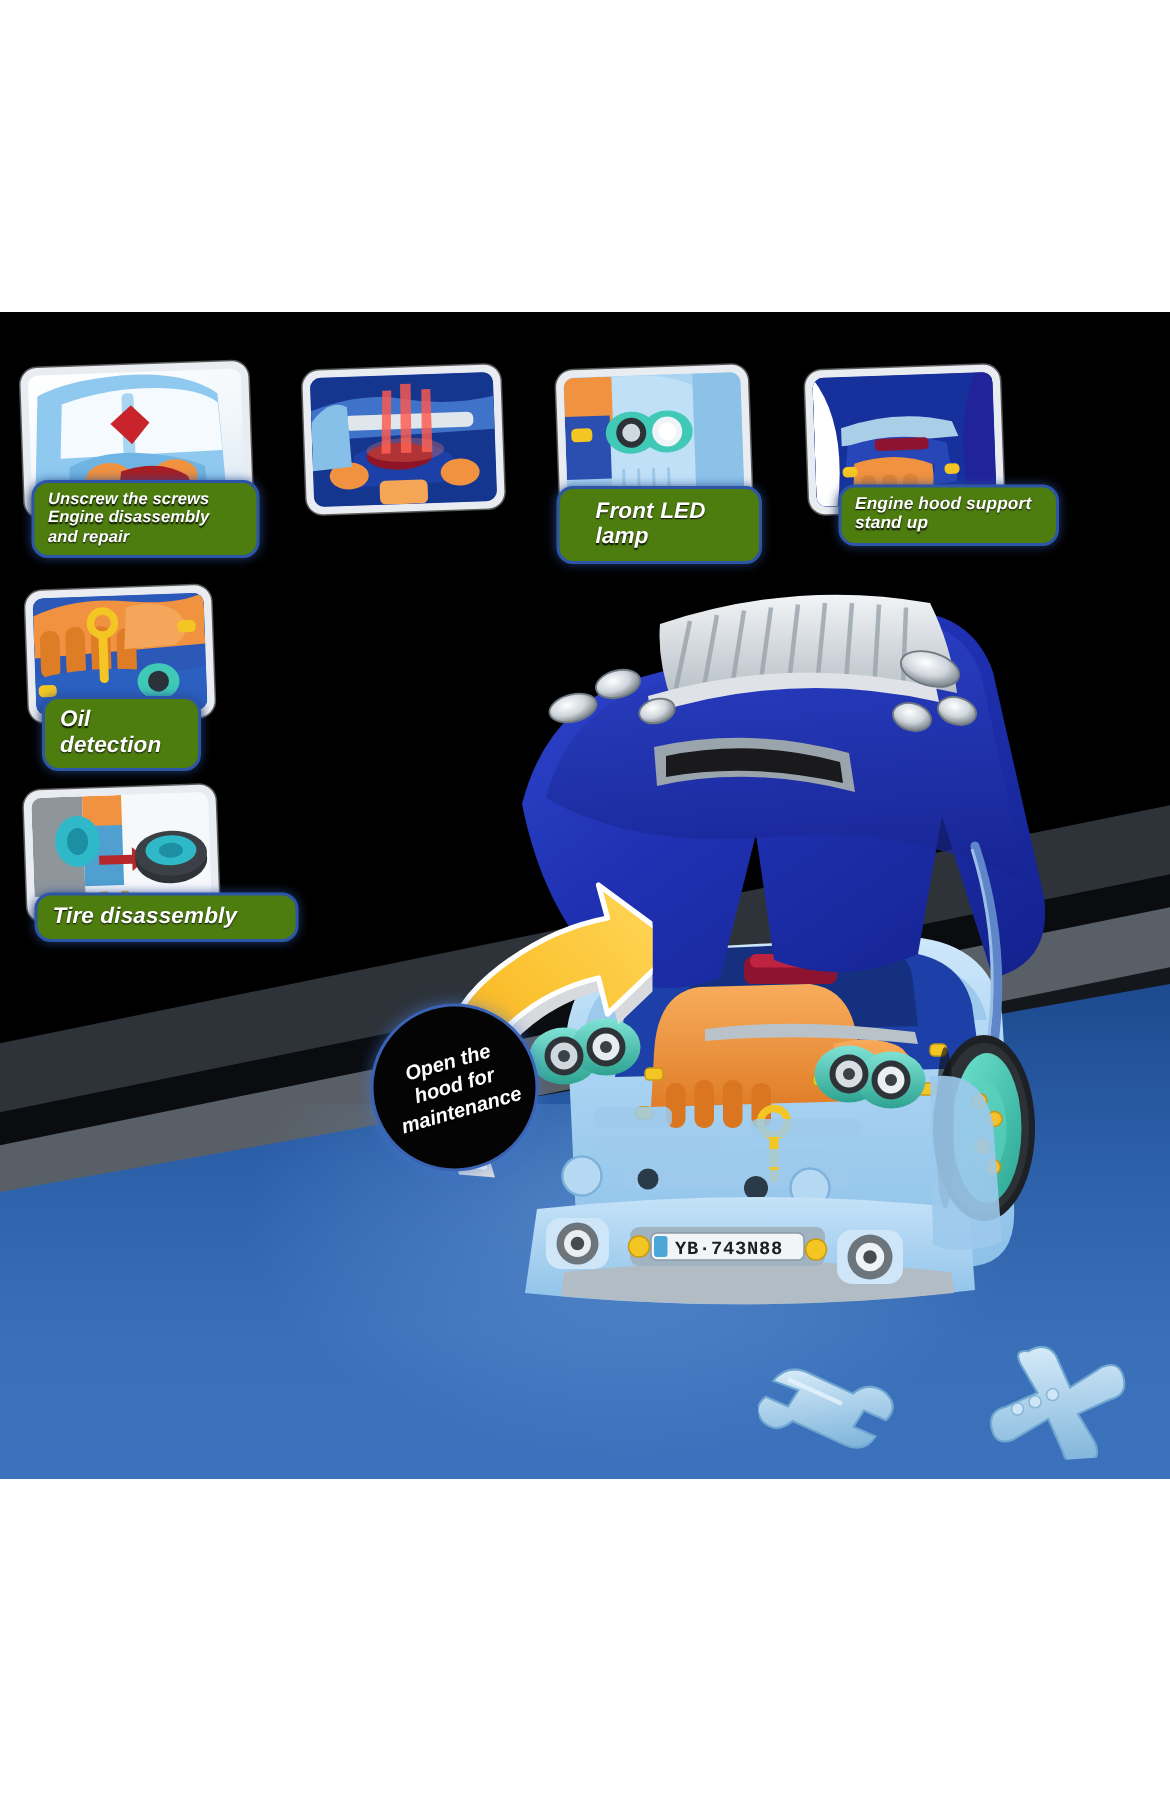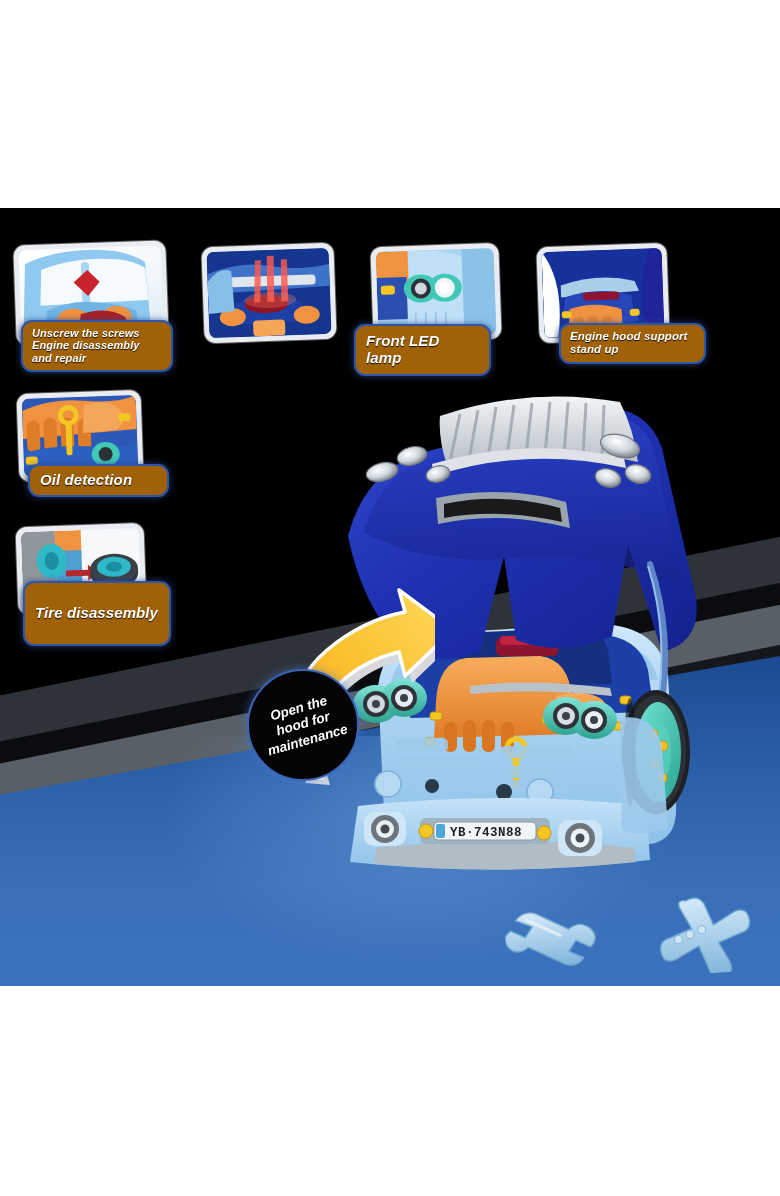--- a/index.html
+++ b/index.html
@@ -50,21 +50,21 @@
     padding: 5px;
     box-shadow: 0 0 0 1px rgba(255,255,255,.35), 0 3px 9px rgba(0,0,0,.8);
     transform: rotate(-2deg);
   }
   .thumb .pic {
     width: 100%; height: 100%;
     border-radius: 7px; overflow: hidden; position: relative;
   }
   .caption {
     position: absolute;
-    background: #a16207;
+    background: #4d7c0f;
     border: 2px solid #2d56a8;
     border-radius: 11px;
     padding: 5px 9px 6px 9px;
     color: #fff;
     font-weight: 700; font-style: italic;
     line-height: 1.12;
     letter-spacing: .1px;
     text-shadow: 0 1px 1px rgba(0,0,0,.9);
     box-shadow: 0 0 7px rgba(60,110,210,.55), 0 3px 7px rgba(0,0,0,.85);
     white-space: pre-line;
@@ -480,28 +480,28 @@
           </g>
         </svg>
       </div>
     </div>
 
     <div class="caption" style="left:21px; top:112px; width:152px; font-size:11px;">Unscrew the screws
 Engine disassembly
 and repair</div>
 
 
-    <div class="caption" style="left:354px; top:116px; width:137px; font-size:15px; padding:7px 10px;">Front LED lamp</div>
+    <div class="caption" style="left:371px; top:116px; width:137px; font-size:15px; padding:7px 24px;">Front LED lamp</div>
 
     <div class="caption" style="left:535px; top:115px; width:147px; font-size:11.5px;margin-left:24px;">Engine hood support
 stand up</div>
 
-    <div class="caption" style="left:28px; top:256px; width:141px; font-size:15px; padding:6px 10px;">Oil detection</div>
-
-    <div class="caption" style="left:23px; top:373px; width:148px; font-size:15px; padding:22px 10px;">Tire disassembly</div>
+    <div class="caption" style="left:28px; top:256px; width:106px; font-size:15px; padding:6px 10px;">Oil detection</div>
+
+    <div class="caption" style="left:23px; top:387px; width:176px; font-size:15px; padding:6px 10px;">Tire disassembly</div>
 
     <div id="badge" style="left:247px; top:461px;">
       <div class="btxt">Open the
 hood for
 maintenance</div>
     </div>
 
   </div>
 </div>
 

